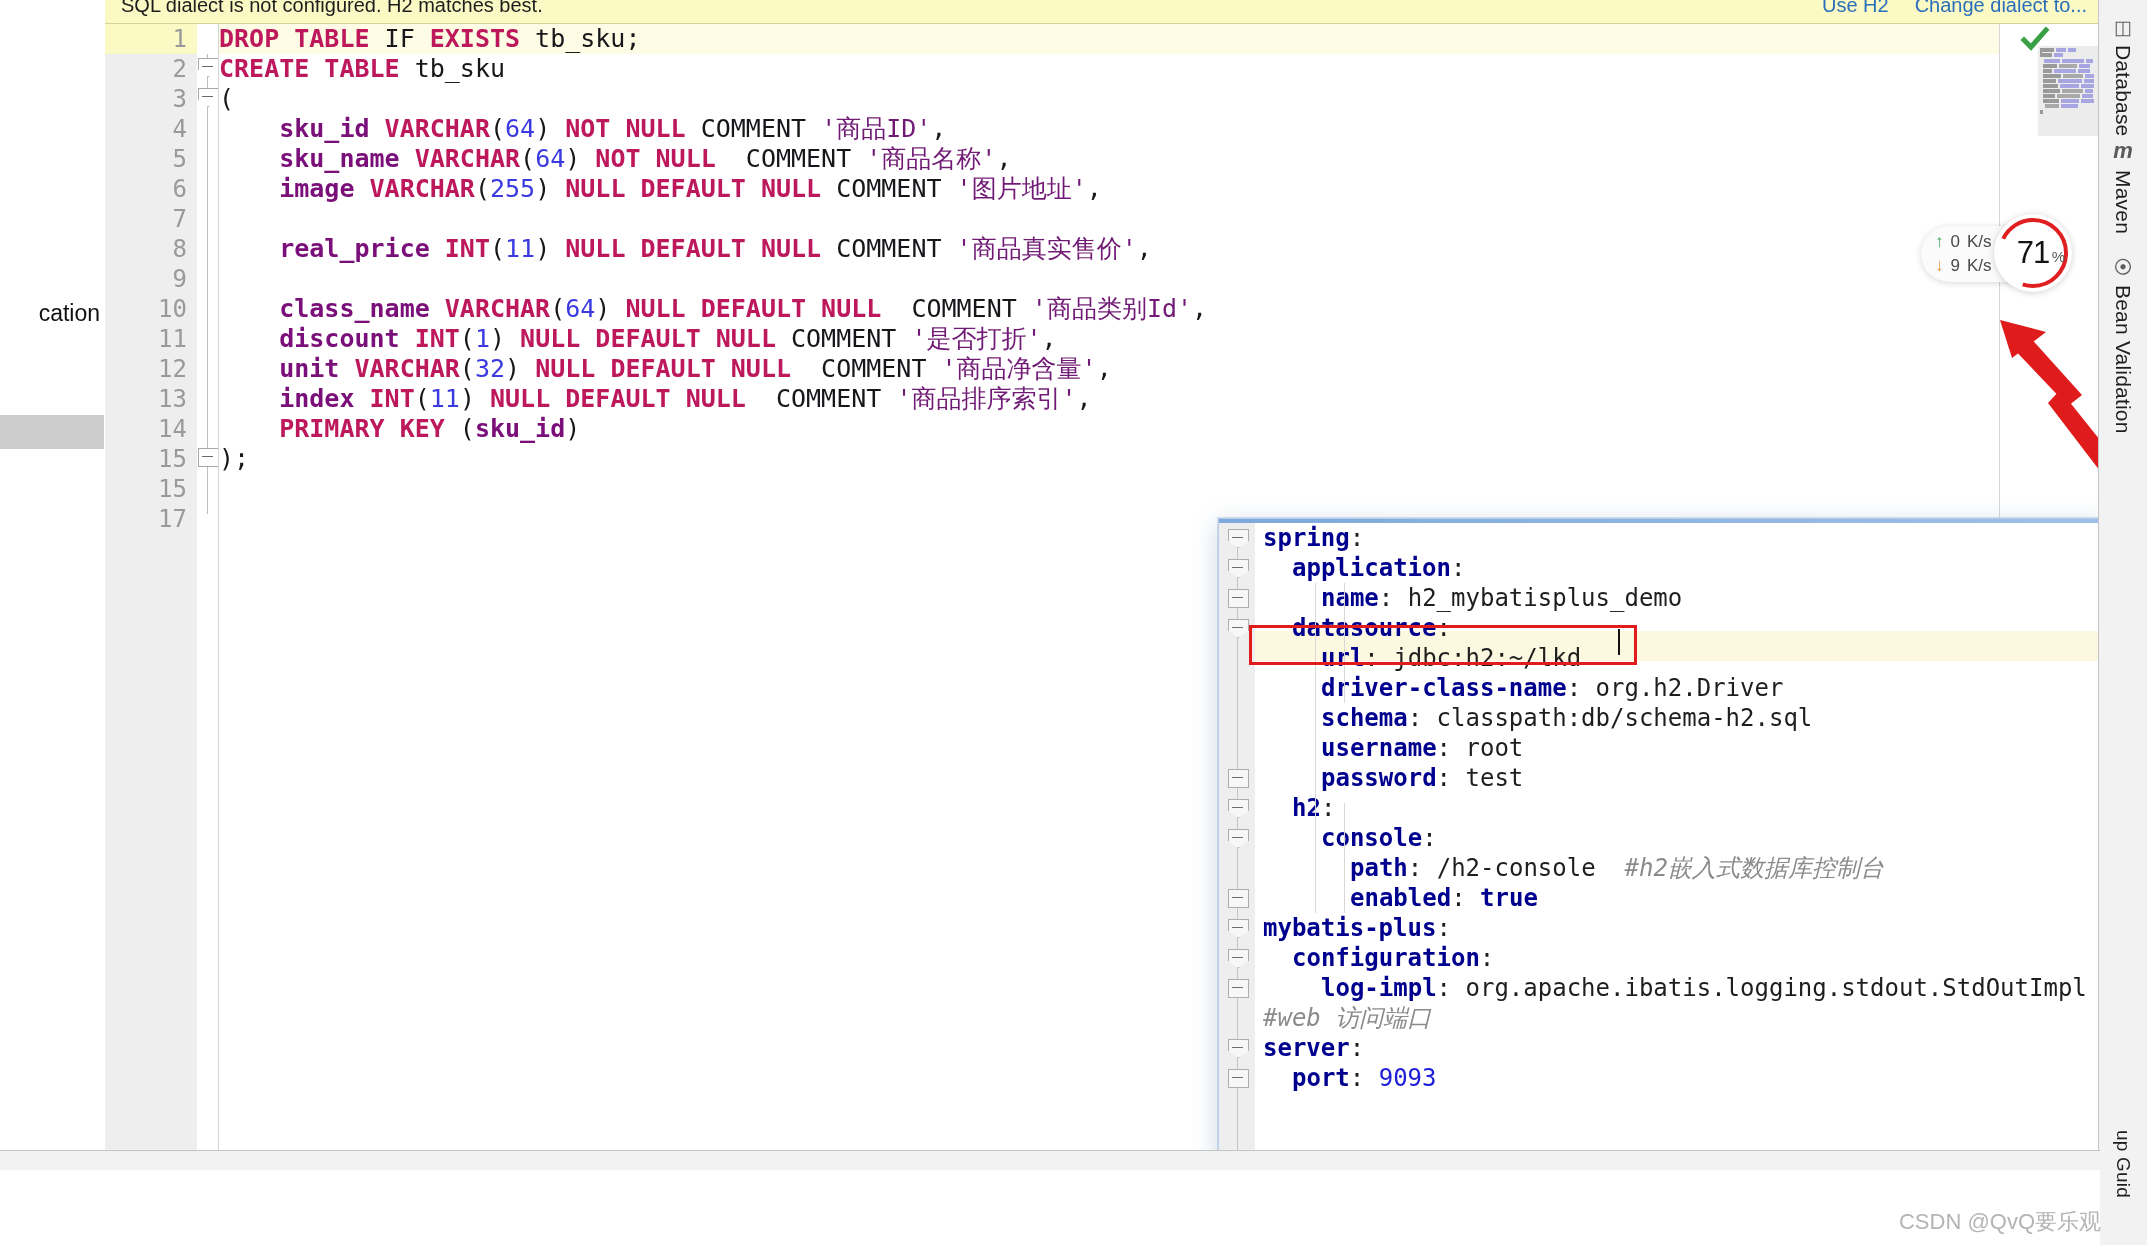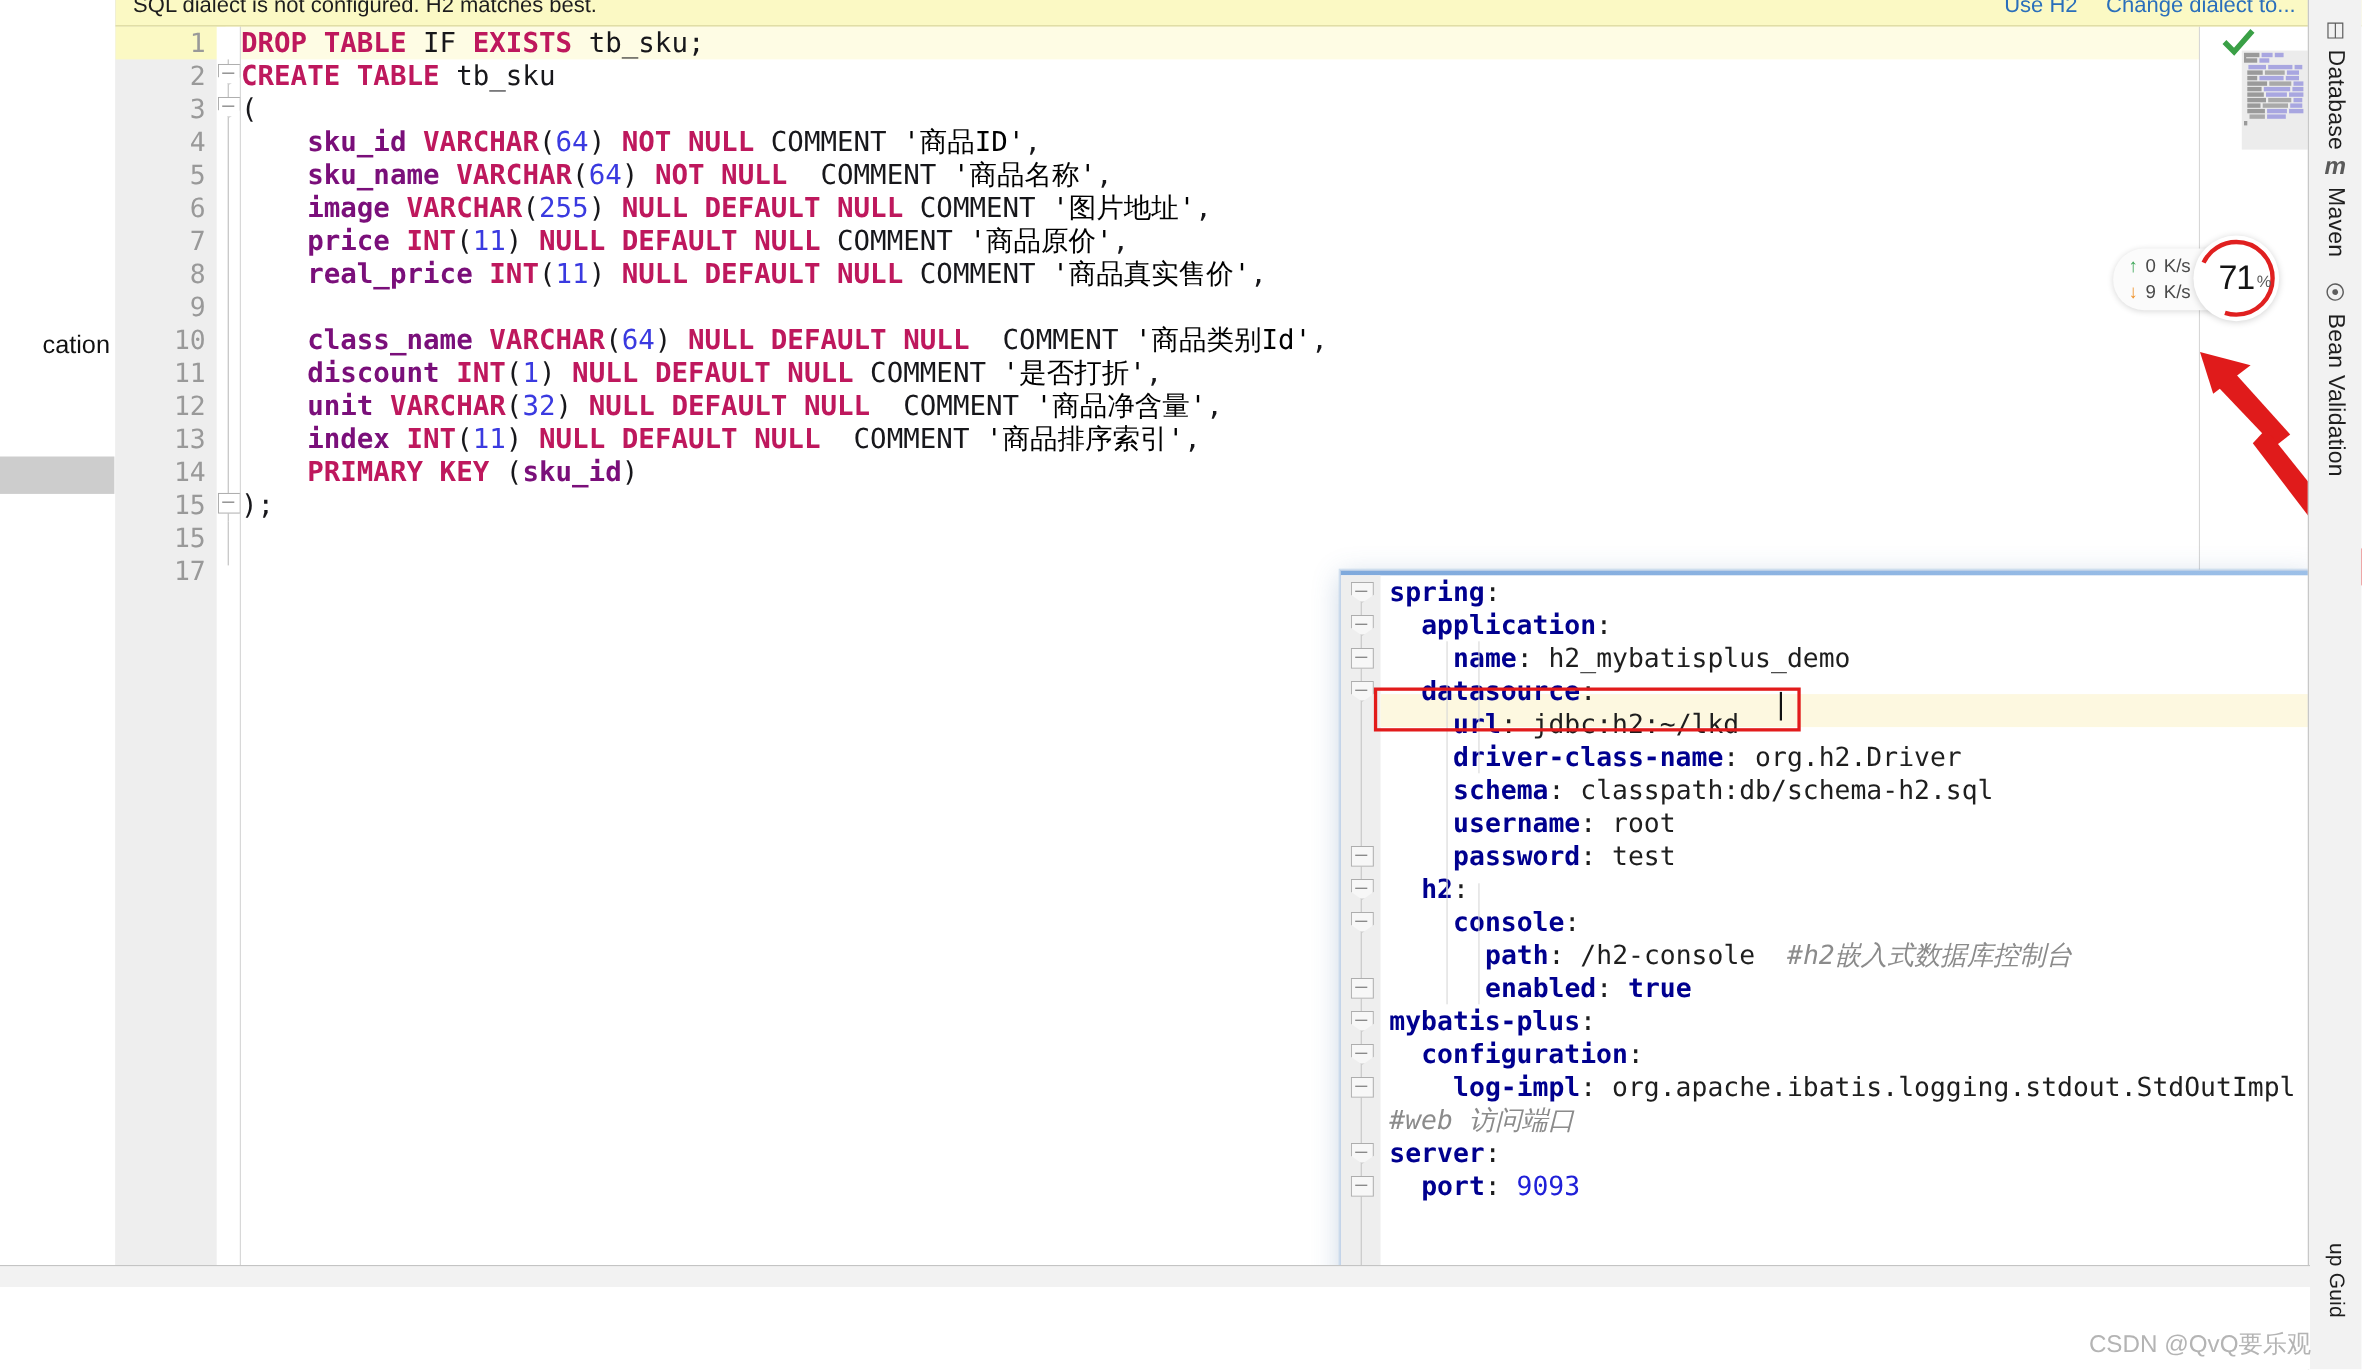--- a/index.html
+++ b/index.html
@@ -58,21 +58,21 @@
   #codearea{left:219px;top:24px;width:1781px;height:1126px;background:#ffffff;}
   #code-hl-line1{position:absolute;left:0;top:0;width:1781px;height:30px;background:#fefce4;}
   .cl{
     position:absolute;left:0;height:30px;line-height:30px;white-space:pre;
     font-family:"DejaVu Sans Mono","Liberation Mono",monospace;
     font-size:25px;color:#17171b;
   }
   .kw{color:#be185d;font-weight:bold;}
   .id{color:#7a0f7a;font-weight:bold;}
   .num{color:#3a3ae0;}
-  .str{color:#000000;}
+  .str{color:#701a75;}
   .plain{color:#17171b;}
 
   
   #code-left-border{left:218px;top:24px;width:1px;height:1126px;background:#d4d4d4;}
   #editor-right-border{left:1999px;top:24px;width:1px;height:1126px;background:#d7d7d7;}
 
   
   #check-icon{left:2020px;top:24px;width:30px;height:30px;}
 
   
@@ -182,21 +182,20 @@
   </div>
 
 <div class="abs" id="codearea">
   <div id="code-hl-line1"></div>
 <div class="cl" style="top: 0px;"><span class="kw">DROP TABLE</span><span class="plain"> </span><span class="plain">IF</span><span class="plain"> </span><span class="kw">EXISTS</span><span class="plain"> tb_sku;</span></div>
     <div class="cl" style="top: 30px;"><span class="kw">CREATE TABLE</span><span class="plain"> tb_sku</span></div>
     <div class="cl" style="top: 60px;"><span class="plain">(</span></div>
     <div class="cl" style="top: 90px;"><span class="plain">    </span><span class="id">sku_id</span><span class="plain"> </span><span class="kw">VARCHAR</span><span class="plain">(</span><span class="num">64</span><span class="plain">) </span><span class="kw">NOT NULL</span><span class="plain"> COMMENT </span><span class="str">'商品ID'</span><span class="plain">,</span></div>
     <div class="cl" style="top: 120px;"><span class="plain">    </span><span class="id">sku_name</span><span class="plain"> </span><span class="kw">VARCHAR</span><span class="plain">(</span><span class="num">64</span><span class="plain">) </span><span class="kw">NOT NULL</span><span class="plain">  COMMENT </span><span class="str">'商品名称'</span><span class="plain">,</span></div>
     <div class="cl" style="top: 150px;"><span class="plain">    </span><span class="id">image</span><span class="plain"> </span><span class="kw">VARCHAR</span><span class="plain">(</span><span class="num">255</span><span class="plain">) </span><span class="kw">NULL DEFAULT NULL</span><span class="plain"> COMMENT </span><span class="str">'图片地址'</span><span class="plain">,</span></div>
-    <div class="cl" style="top: 180px;"><span class="plain">    </span><span class="id">price</span><span class="plain"> </span><span class="kw">INT</span><span class="plain">(</span><span class="num">11</span><span class="plain">) </span><span class="kw">NULL DEFAULT NULL</span><span class="plain"> COMMENT </span><span class="str">'商品原价'</span><span class="plain">,</span></div>
     <div class="cl" style="top: 210px;"><span class="plain">    </span><span class="id">real_price</span><span class="plain"> </span><span class="kw">INT</span><span class="plain">(</span><span class="num">11</span><span class="plain">) </span><span class="kw">NULL DEFAULT NULL</span><span class="plain"> COMMENT </span><span class="str">'商品真实售价'</span><span class="plain">,</span></div>
     <div class="cl" style="top: 270px;"><span class="plain">    </span><span class="id">class_name</span><span class="plain"> </span><span class="kw">VARCHAR</span><span class="plain">(</span><span class="num">64</span><span class="plain">) </span><span class="kw">NULL DEFAULT NULL</span><span class="plain">  COMMENT </span><span class="str">'商品类别Id'</span><span class="plain">,</span></div>
     <div class="cl" style="top: 300px;"><span class="plain">    </span><span class="id">discount</span><span class="plain"> </span><span class="kw">INT</span><span class="plain">(</span><span class="num">1</span><span class="plain">) </span><span class="kw">NULL DEFAULT NULL</span><span class="plain"> COMMENT </span><span class="str">'是否打折'</span><span class="plain">,</span></div>
     <div class="cl" style="top: 330px;"><span class="plain">    </span><span class="id">unit</span><span class="plain"> </span><span class="kw">VARCHAR</span><span class="plain">(</span><span class="num">32</span><span class="plain">) </span><span class="kw">NULL DEFAULT NULL</span><span class="plain">  COMMENT </span><span class="str">'商品净含量'</span><span class="plain">,</span></div>
     <div class="cl" style="top: 360px;"><span class="plain">    </span><span class="id">index</span><span class="plain"> </span><span class="kw">INT</span><span class="plain">(</span><span class="num">11</span><span class="plain">) </span><span class="kw">NULL DEFAULT NULL</span><span class="plain">  COMMENT </span><span class="str">'商品排序索引'</span><span class="plain">,</span></div>
     <div class="cl" style="top: 390px;"><span class="plain">    </span><span class="kw">PRIMARY KEY</span><span class="plain"> (</span><span class="id">sku_id</span><span class="plain">)</span></div>
     <div class="cl" style="top: 420px;"><span class="plain">);</span></div>
     <div class="cl" style="top: 450px;"></div>
     <div class="cl" style="top: 480px;"></div>
   </div>

